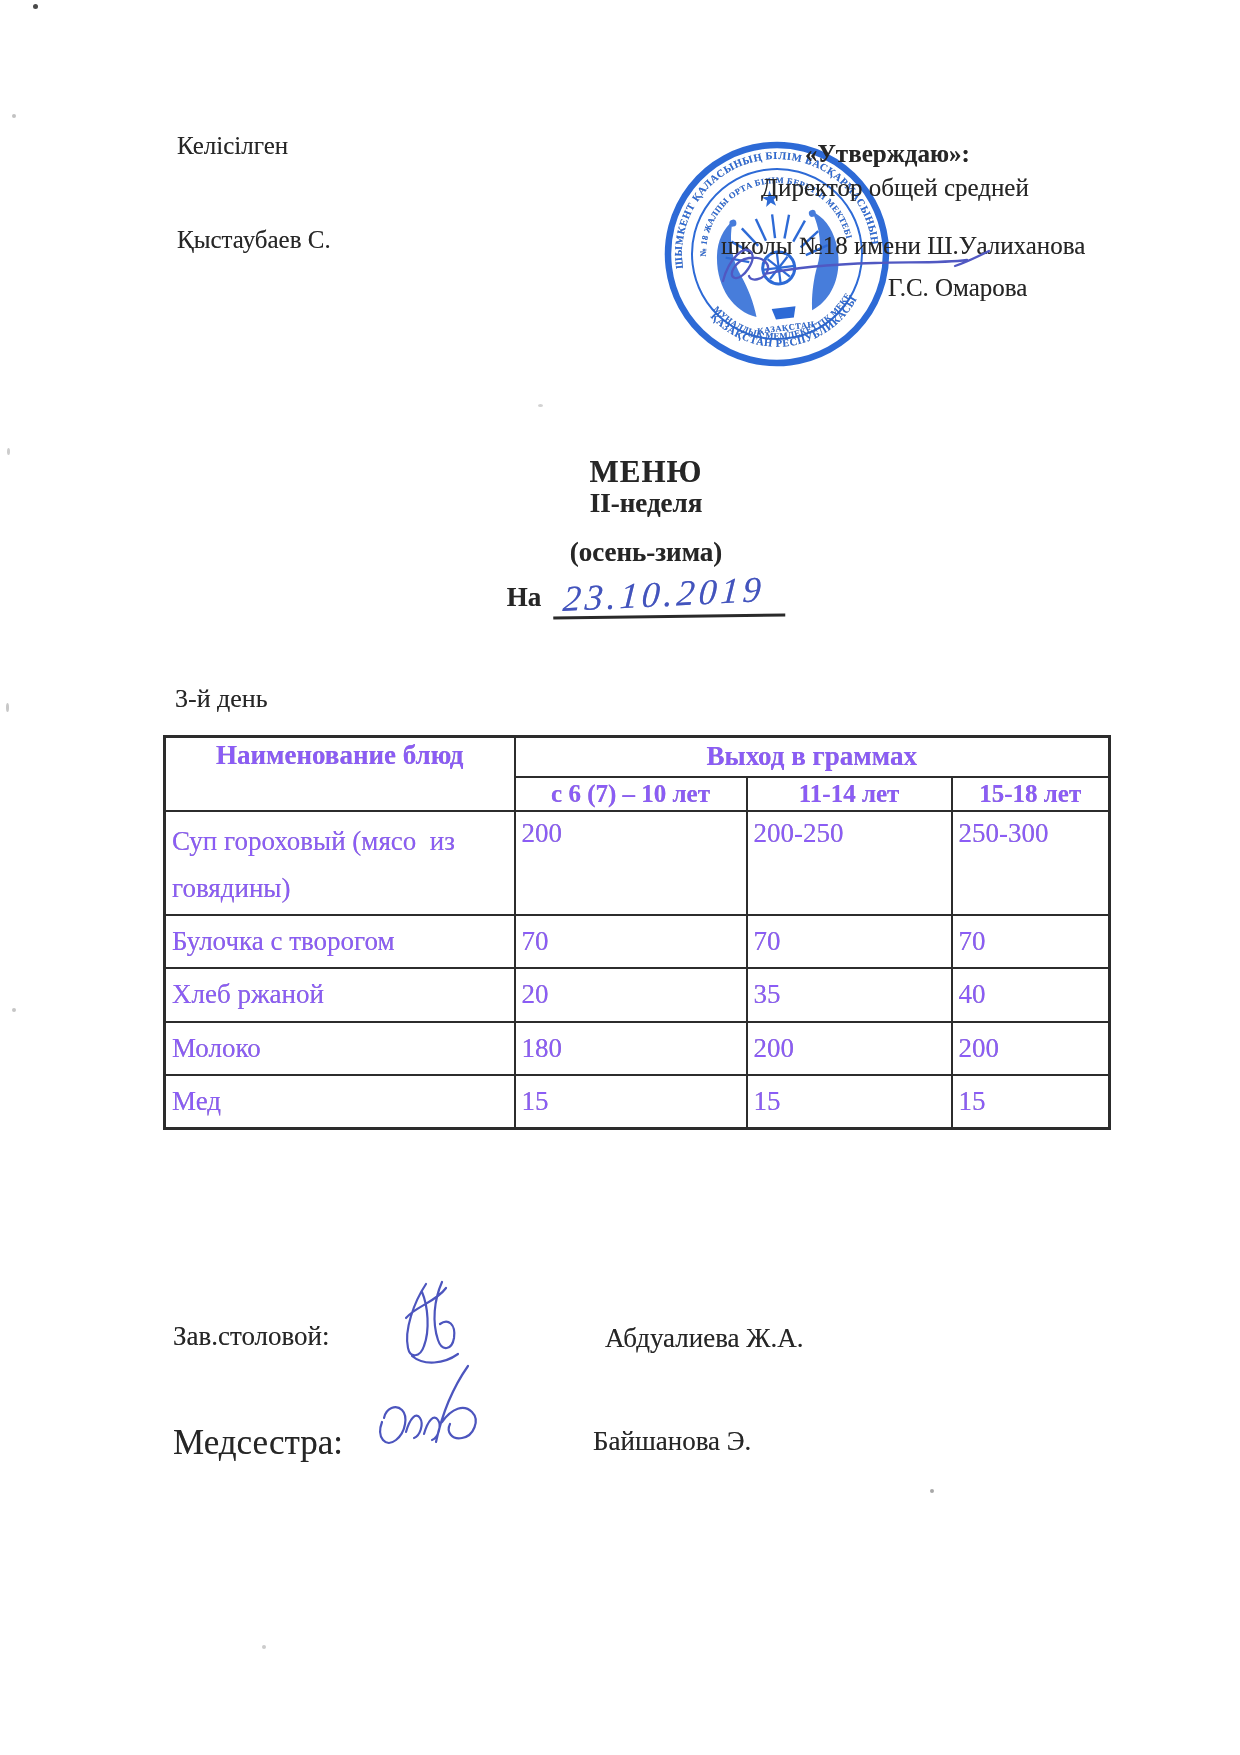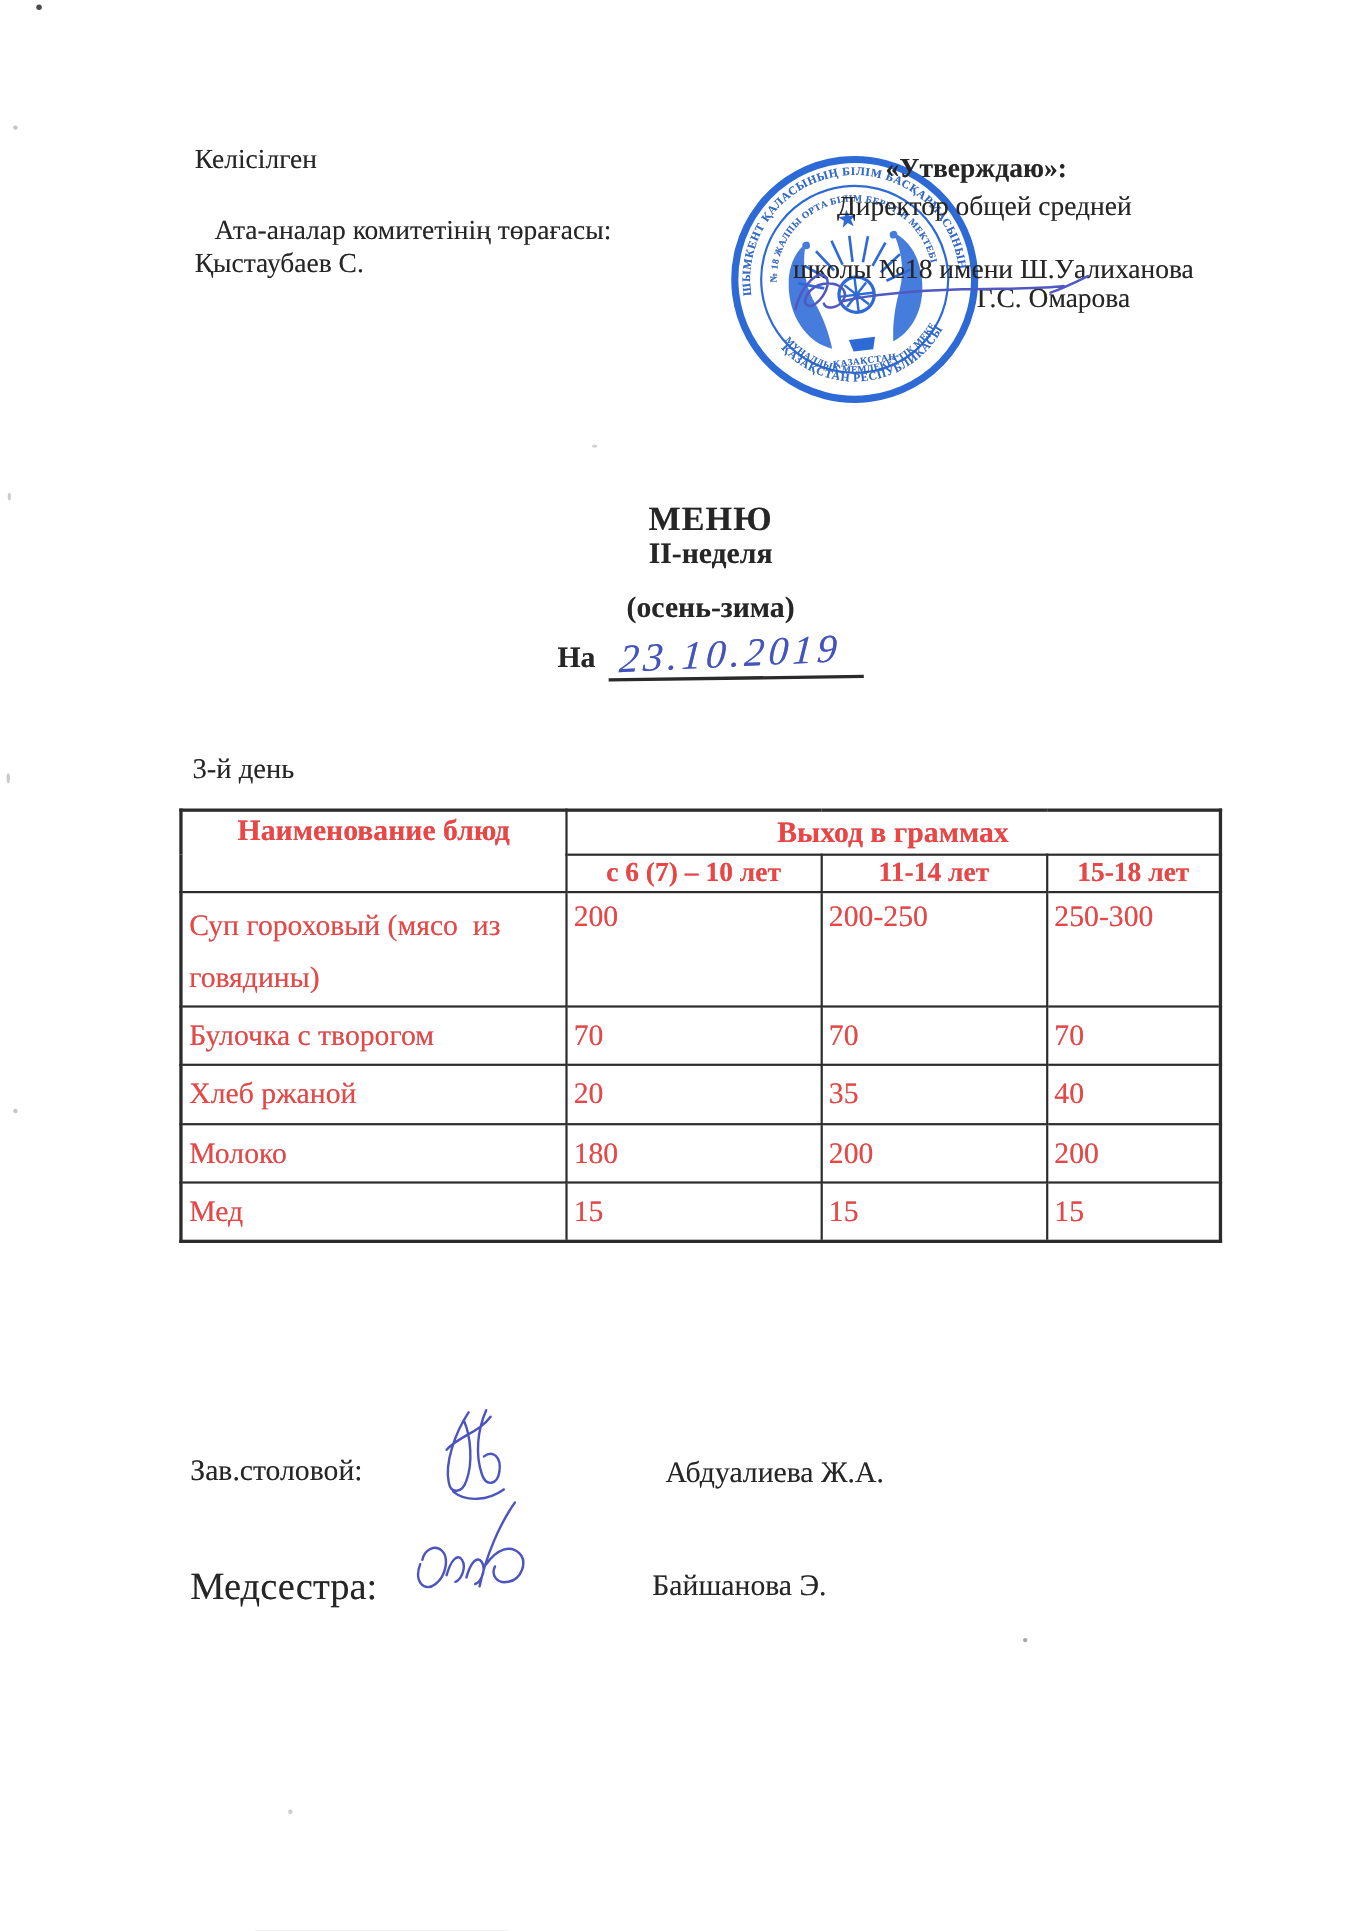--- a/index.html
+++ b/index.html
@@ -15,21 +15,21 @@
   
   .agreed-title{left:177px;top:130px;}
   .agreed-l1{left:195px;top:194px;}
   .agreed-l2{left:177px;top:224px;}
 
   
   .appr{z-index:2;}
   .appr-title{left:805px;top:138px;font-weight:bold;}
   .appr-l1{left:761px;top:172px;}
   .appr-l2{left:721px;top:230px;}
-  .appr-l3{left:888px;top:256px;}
+  .appr-l3{left:888px;top:272px;}
 
   
   .stamp{left:661px;top:138px;width:232px;height:232px;z-index:1;
          opacity:0.92;transform:rotate(-7deg);}
   .ring-outer{font-family:"Liberation Serif",serif;font-weight:bold;font-size:10.5px;letter-spacing:0.6px;}
   .ring-inner{font-family:"Liberation Serif",serif;font-weight:bold;font-size:8.6px;letter-spacing:0.4px;}
   .stamp-label{font-family:"Liberation Serif",serif;font-weight:bold;font-size:8.5px;letter-spacing:0.5px;}
   .dir-sig{left:705px;top:236px;width:300px;height:60px;z-index:3;}
 
   
@@ -42,21 +42,21 @@
     padding:0 20px 2px 10px;margin-left:12px;transform:rotate(-0.8deg);}
   .date-hand{display:inline-block;color:#4354bd;font-size:36px;font-weight:normal;
     font-style:italic;letter-spacing:4px;transform:rotate(-2deg) skewX(-7deg);
     text-shadow:0 0 0.5px rgba(67,84,189,0.6);line-height:1;}
 
   .day-label{left:175px;top:684px;font-size:26px;}
 
   
   .menu-table{position:absolute;left:163px;top:735px;width:945px;
     border-collapse:collapse;table-layout:fixed;
-    font-size:27px;color:#ef4444;}
+    font-size:27px;color:#8b5cf6;}
   .menu-table td{border:2px solid #2c2c2c;padding:2px 6px;overflow:hidden;}
   .menu-table{border:3px solid #2c2c2c;}
   .th{font-weight:bold;text-align:center;vertical-align:middle;}
   .name-h{vertical-align:top;padding-top:6px;}
   .h1-row{height:40px;}
   .h2-row{height:31px;font-size:25px;}
   .cell-name{text-align:left;padding-left:10px;white-space:pre-wrap;line-height:1.75;}
   .cell-num{text-align:left;}
   .row-0{height:97px;}
   .row-0 td{vertical-align:top;padding-top:6px;}
@@ -74,21 +74,20 @@
   .sig2{left:372px;top:1360px;width:130px;height:100px;}
 
   .speck{position:absolute;border-radius:50%;}
 </style>
 </head>
 <body>
 
 <div class="page">
 
   <div class="abs txt agreed-title">Келісілген</div>
-  <div class="abs txt agreed-l1">Ата-аналар комитетінің төрағасы:</div>
   <div class="abs txt agreed-l2">Қыстаубаев С.</div>
 
   <svg class="abs stamp" viewBox="0 0 232 232" aria-hidden="true">
     <g fill="none" stroke="#1c5ed3">
       <circle cx="116" cy="116" r="109" stroke-width="6.5"></circle>
       <circle cx="116" cy="116" r="85" stroke-width="2"></circle>
     </g>
     <defs>
       <path id="arc-ot" d="M21,116 A95,95 0 0 1 211,116"></path>
       <path id="arc-ob" d="M36,160 A90,90 0 0 0 196,160"></path>

